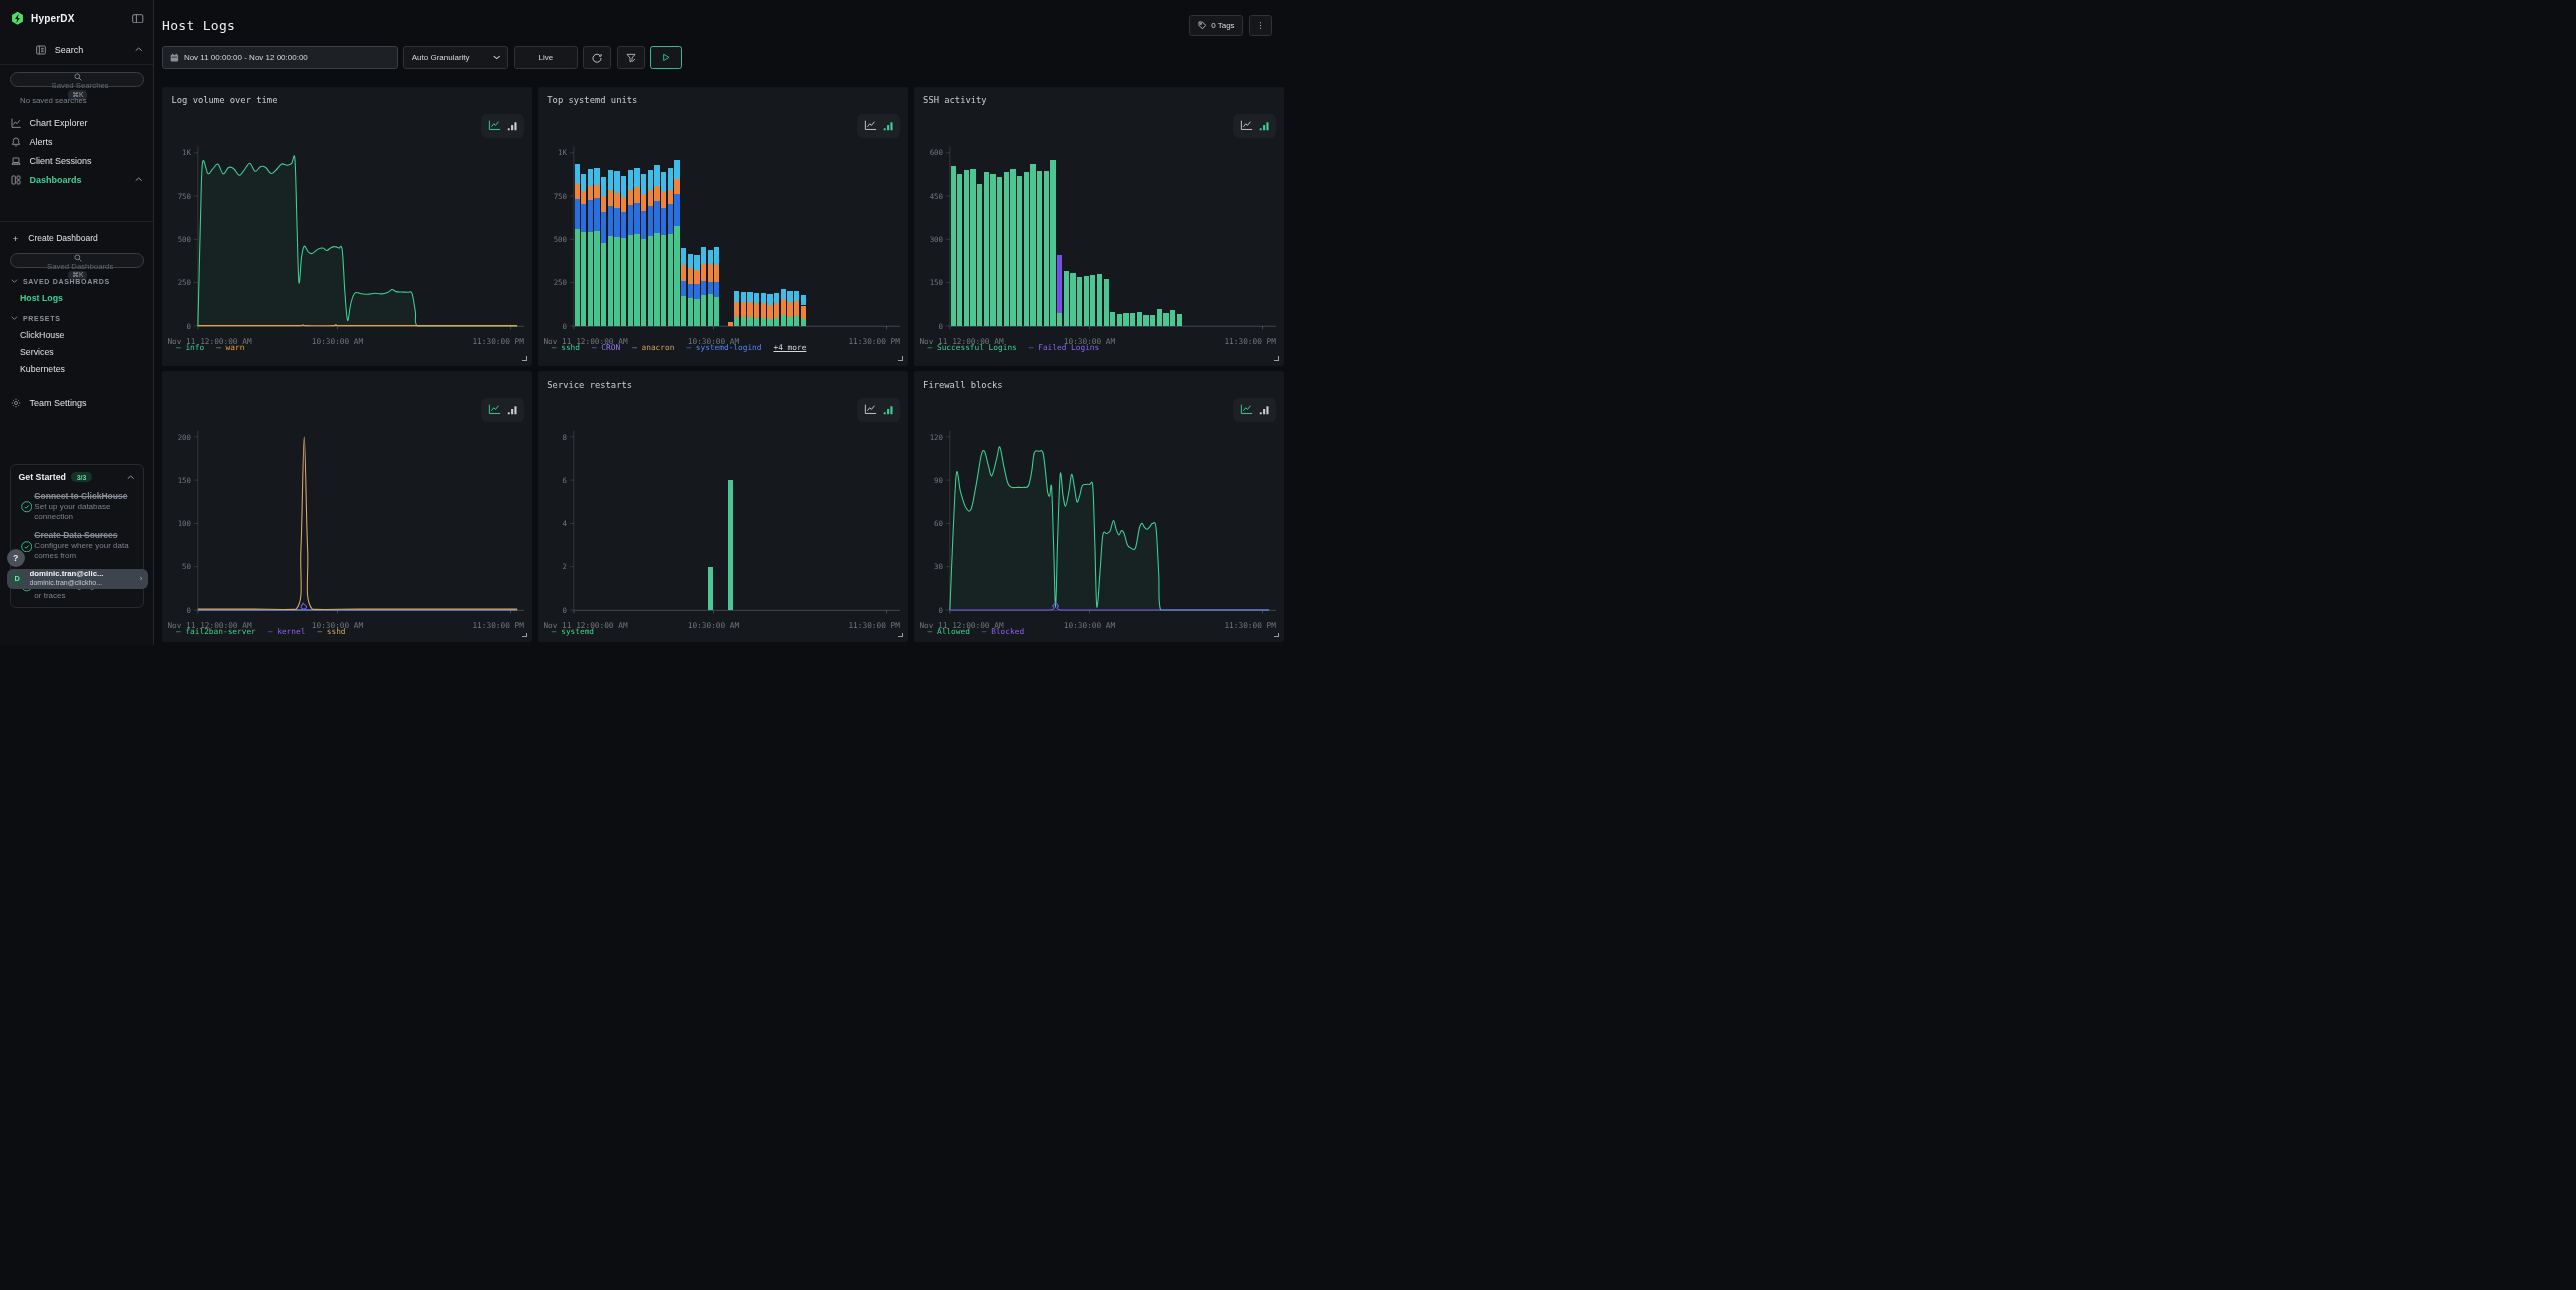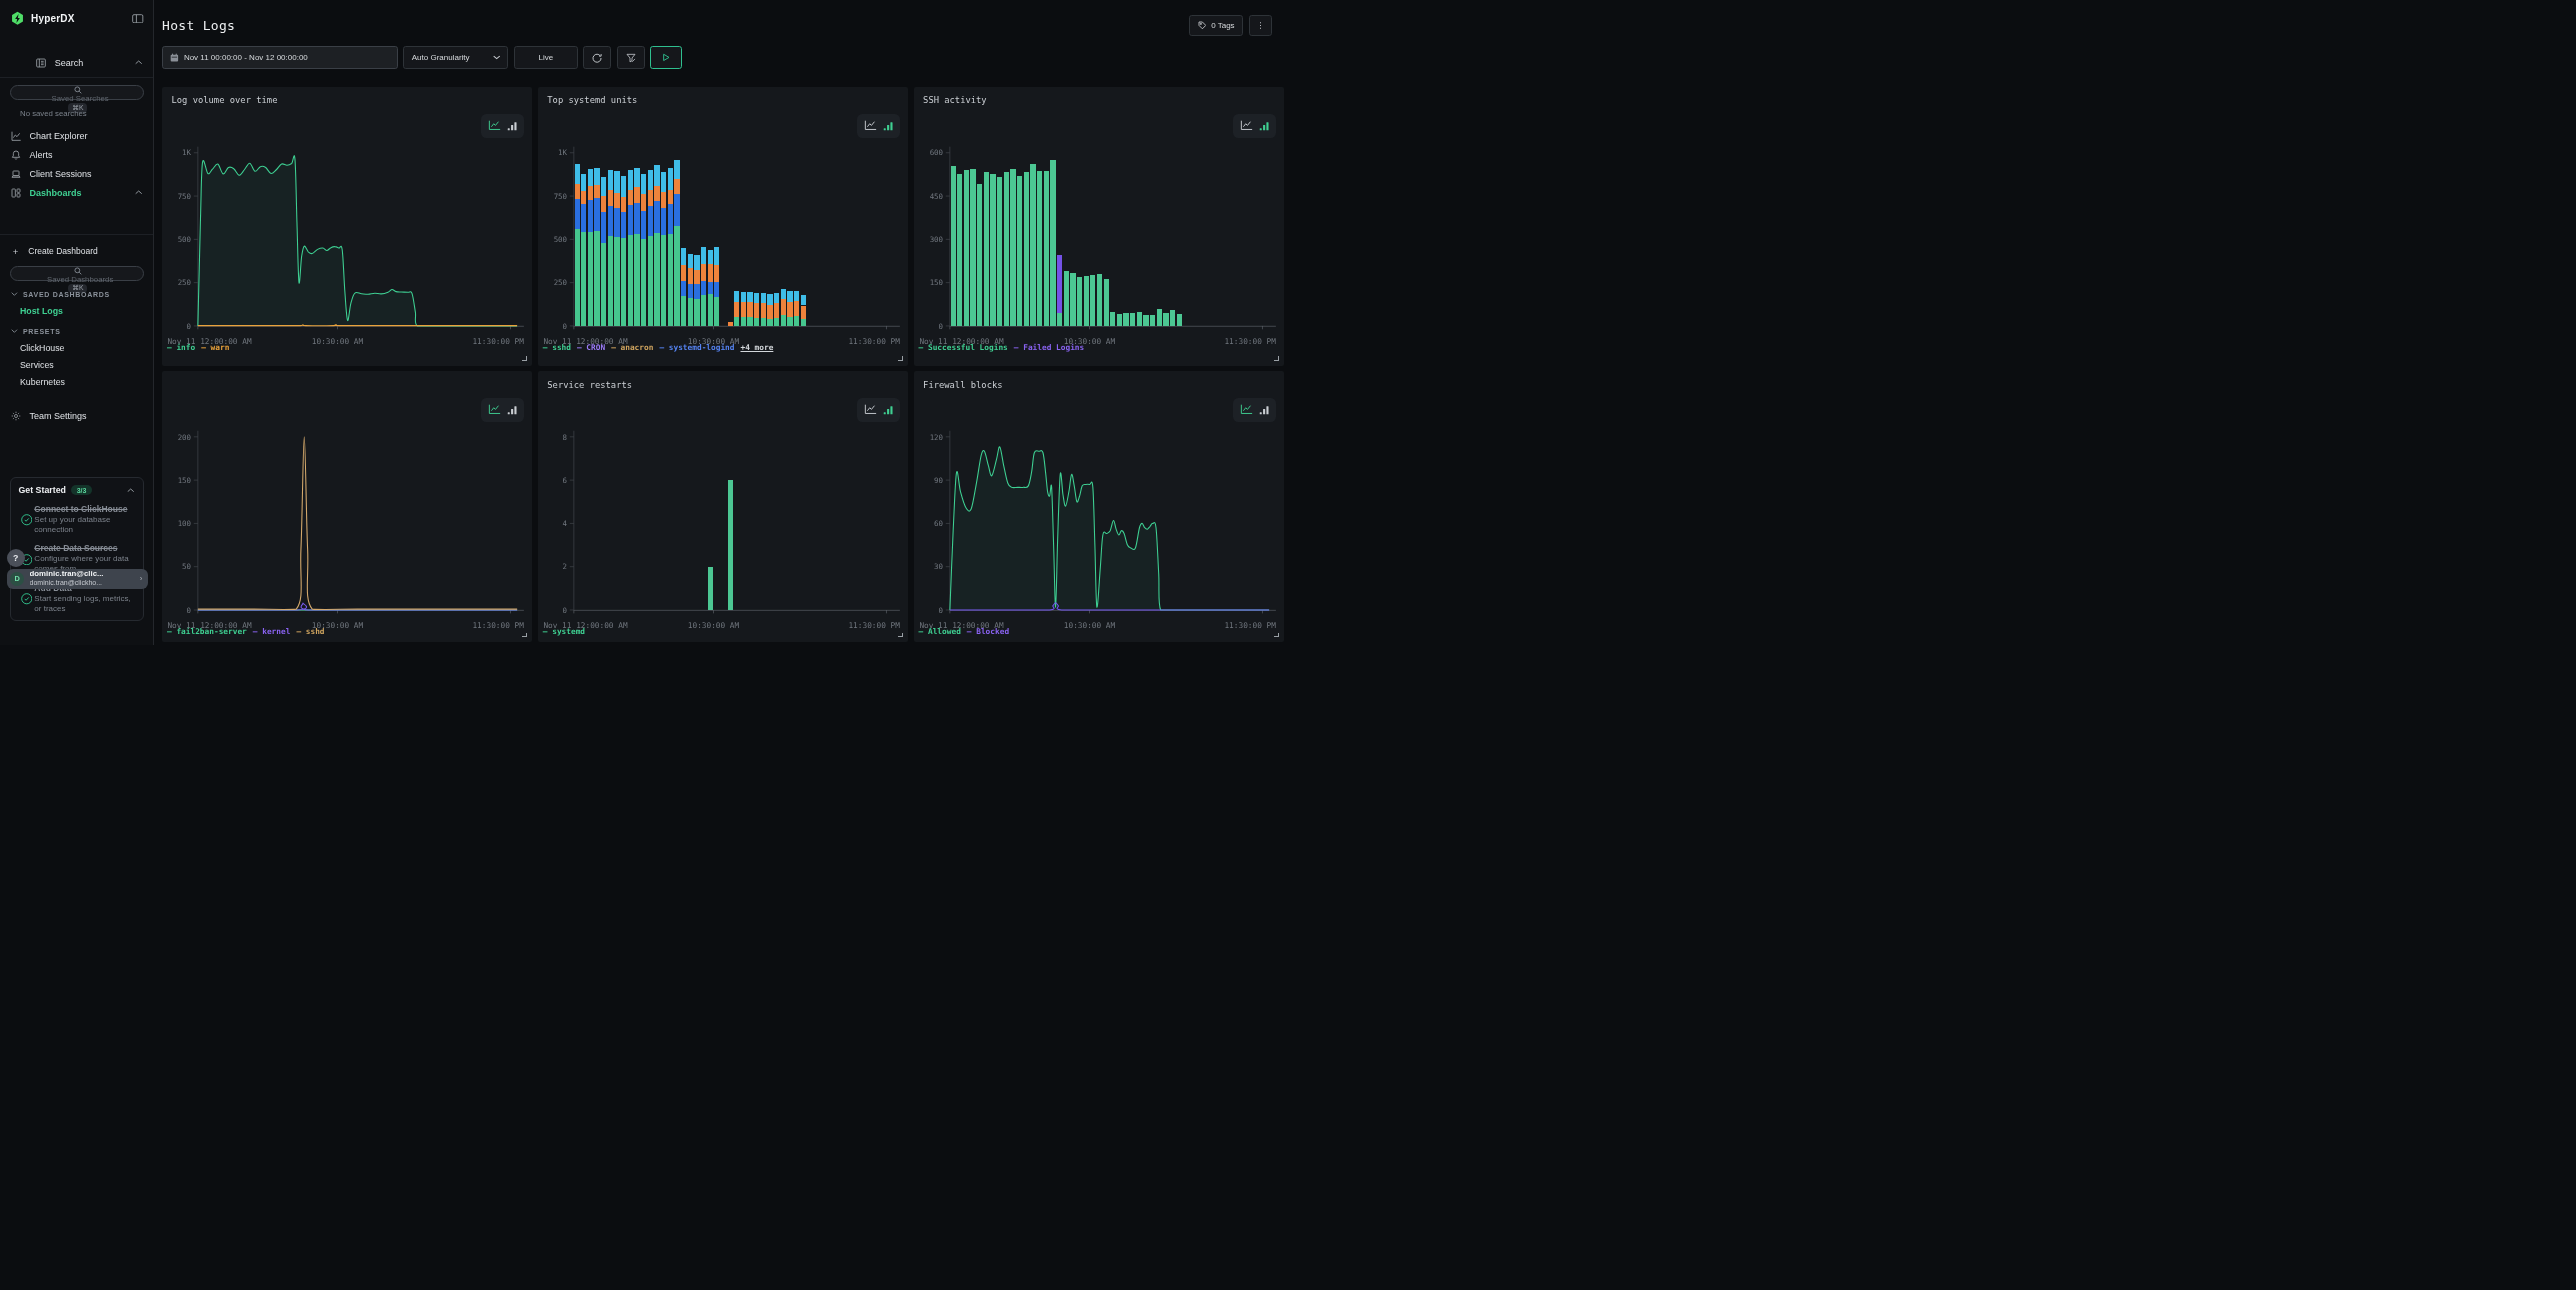--- a/index.html
+++ b/index.html
@@ -10,21 +10,21 @@
   
   .sidebar { position:relative; width:154px; min-width:154px; height:645px;
              background:#0e1013; border-right:0.7px solid #24272c; overflow:hidden; }
   .brand-row { display:flex; align-items:center; padding:10.8px 9.5px 0 10px; }
   .brand-name { font-weight:bold; font-size:10px; letter-spacing:0.2px; margin-left:6px; color:#f2f4f6; }
   .brand-spacer { flex:1; }
   .icon { display:inline-flex; align-items:center; justify-content:center; }
   .side-row { display:flex; align-items:center; padding:0 10.8px; color:#dfe2e6; font-size:9px; cursor:pointer; }
   .side-row .lbl { margin-left:8.8px; }
   .side-row .spacer { flex:1; }
-  .section-head { margin-top:29px; height:16px;padding-left:36px; }
+  .section-head { margin-top:16px; height:16px;padding-left:36px; }
   .divider { height:0.7px; background:#1d2025; margin-top:6px; }
   .pill { display:flex; align-items:center; margin:8px 9.5px 0 9.5px; height:15px;
           border:0.7px solid #3a3f46; border-radius:8px; background:#16181c; padding:0 3.4px 0 6px;flex-direction:column; }
   .pill .ph { color:#5f656d; font-size:7.8px; margin-left:4.7px; flex:1; }
   .kbd { background:#24272d; color:#9aa0a8; font-size:6.8px; border-radius:4px; padding:0.7px 4px; }
   .muted-note { color:#7b828b; font-size:7.8px; margin:8.8px 0 0 20px; }
   .navlist { margin-top:8px; }
   .nav-item { height:19px; }
   .nav-item.active .lbl { color:#3fd092; font-weight:bold; }
   .sub-item { padding-left:20px; font-size:8.8px; color:#dfe2e6; height:14px; display:flex; align-items:center; cursor:pointer; }
@@ -88,21 +88,21 @@
 
   
   .grid { display:grid; grid-template-columns:repeat(3,1fr); grid-template-rows:279px 271px;
           gap:5.4px; margin:17.6px 4px 0 8px; }
   .chart-card { position:relative; background:#15181c; border-radius:2px; overflow:hidden; }
   .chart-title { position:absolute; top:8.8px; left:9.5px; font-size:8.8px; color:#ccd0d5; z-index:2; }
   .mode-toggle { position:absolute; top:27px; right:8px; width:43px; height:24px; background:#1d2126;
                  border-radius:5.4px; display:flex; align-items:center; justify-content:center; gap:5.4px; z-index:2; }
   .mode-icon { color:#c9cdd2; display:inline-flex; cursor:pointer; }
   .mode-icon.active { color:#3fd092; }
-  .legend { position:absolute; top:256px; left:5px; display:flex; gap:6px; font-size:7.8px; z-index:2; white-space:nowrap;font-weight:bold; }
+  .legend { position:absolute; top:256px; left:14px; display:flex; gap:12px; font-size:7.8px; z-index:2; white-space:nowrap; }
   .legend span { cursor:pointer; }
   .legend .extra { color:#d3d7db; text-decoration:underline; }
   .resize-handle { position:absolute; right:5.4px; bottom:4.7px; width:4.7px; height:4.7px;
                    border-right:1.4px solid #9aa0a6; border-bottom:1.4px solid #9aa0a6; cursor:nwse-resize; z-index:2; }
   svg text { font-family:"DejaVu Sans Mono", monospace; }
 </style>
 </head>
 <body>
 
 <div class="app">

